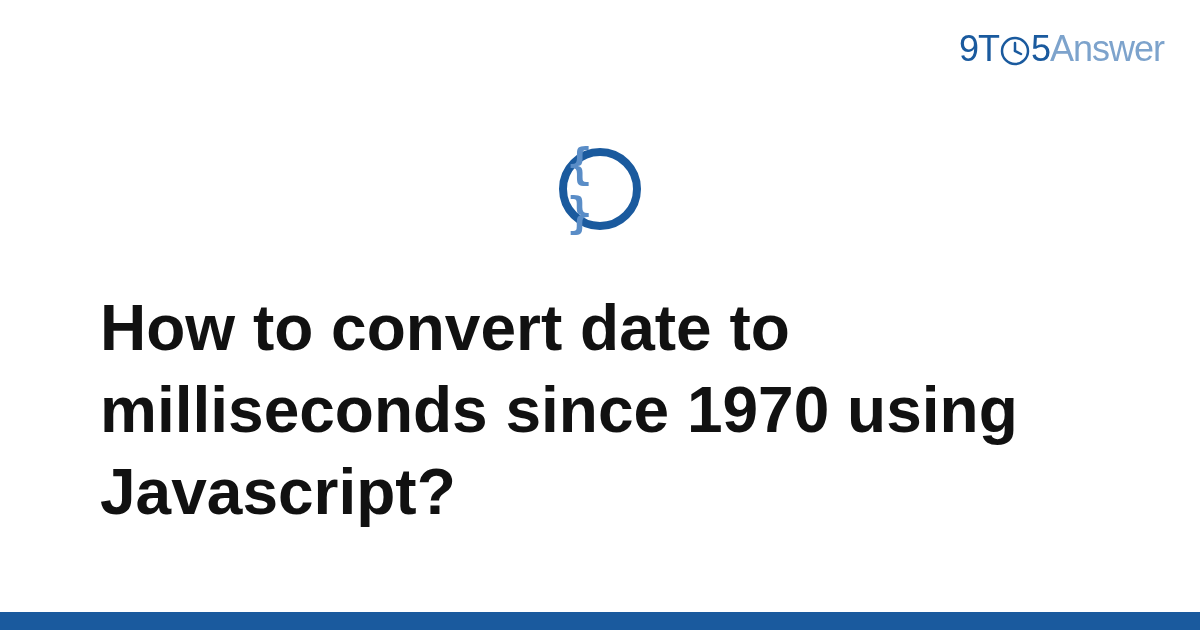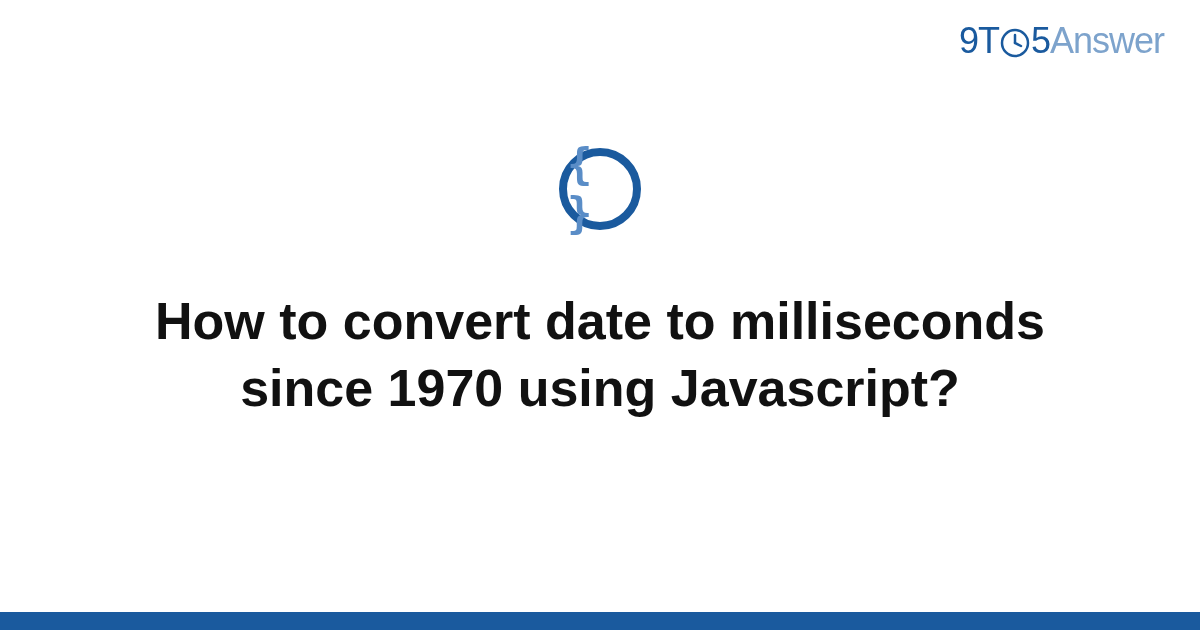--- a/index.html
+++ b/index.html
@@ -10,21 +10,21 @@
     body {
       width: 1200px;
       height: 630px;
       background: #ffffff;
       font-family: -apple-system, BlinkMacSystemFont, "Segoe UI", Helvetica, Arial, sans-serif;
       position: relative;
       overflow: hidden;
     }
     .logo {
       position: absolute;
-      top: 20px;
+      top: 28px;
       right: 36px;
       font-size: 36px;
       font-weight: 400;
       letter-spacing: -1px;
       color: #1a5a9e;
     }
     .logo .nine {
       font-weight: 400;
     }
     .logo .t {
@@ -68,22 +68,22 @@
       font-weight: 700;
       color: #5a8dc7;
       font-family: Consolas, Monaco, monospace;
       letter-spacing: -2px;
     }
     .title {
       position: absolute;
       top: 288px;
       left: 0;
       right: 0;
-      text-align: center;
-      font-size: 52px;
+      text-align: left;
+      font-size: 64px;
       font-weight: 700;
       color: #111111;
       line-height: 1.28;
       padding: 0 100px;
     }
     .footer-bar {
       position: absolute;
       bottom: 0;
       left: 0;
       right: 0;

